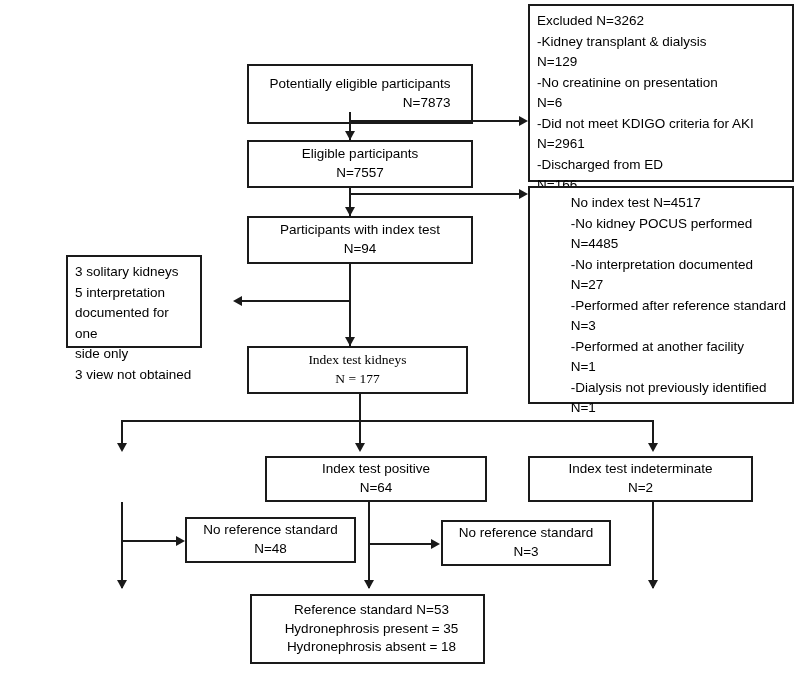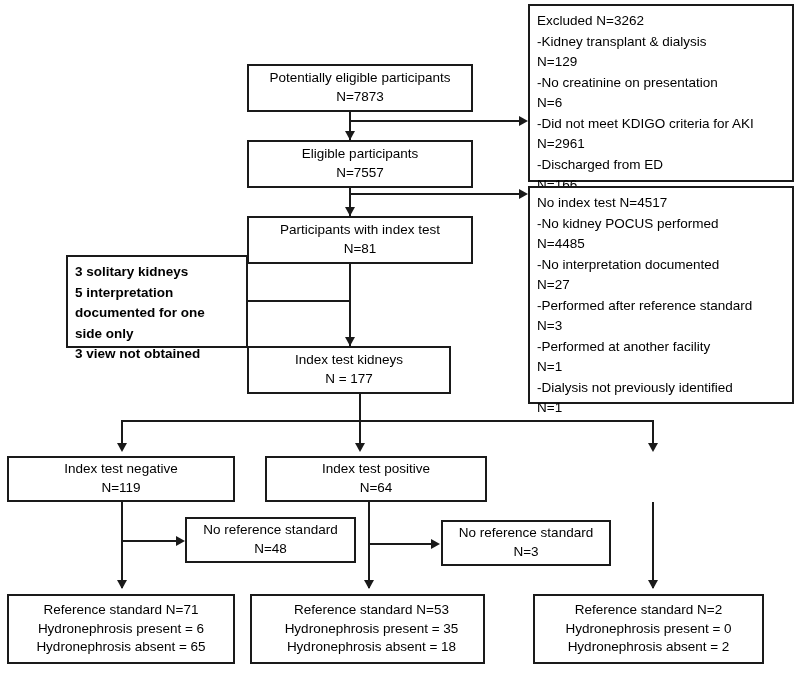--- a/index.html
+++ b/index.html
@@ -77,21 +77,21 @@
     border-top: 5px solid transparent;
     border-bottom: 5px solid transparent;
     border-right: 9px solid #1a1a1a;
   }
 </style>
 </head>
 <body>
 
 <div id="canvas">
 
-  <div class="box center" style="left:247px; top:64px; width:226px; height:48px;">
+  <div class="box center" style="left:247px; top:64px; width:226px; height:60px;text-align:right;">
     <span class="lines">Potentially eligible participants
 N=7873</span>
   </div>
 
   <div class="vline" style="left:349px; top:112px; height:28px;"></div>
   <div class="arrow-down" style="left:345px; top:131px;"></div>
 
   <div class="hline" style="left:349px; top:120px; width:174px;"></div>
   <div class="arrow-right" style="left:519px; top:116px;"></div>
 
@@ -111,80 +111,80 @@
     <span class="lines">Eligible participants
 N=7557</span>
   </div>
 
   <div class="vline" style="left:349px; top:188px; height:28px;"></div>
   <div class="arrow-down" style="left:345px; top:207px;"></div>
 
   <div class="hline" style="left:349px; top:193px; width:174px;"></div>
   <div class="arrow-right" style="left:519px; top:189px;"></div>
 
-  <div class="box leftal" style="left:528px; top:186px; width:266px; height:218px;">
+  <div class="box leftal" style="left:528px; top:186px; width:266px; height:218px;justify-content:flex-end;">
     <span class="lines">No index test  N=4517
 -No kidney POCUS performed
 N=4485
 -No interpretation documented
 N=27
 -Performed after reference standard
 N=3
 -Performed at another facility
 N=1
 -Dialysis not previously identified
 N=1</span>
   </div>
 
   <div class="box center" style="left:247px; top:216px; width:226px; height:48px;">
     <span class="lines">Participants with index test
-N=81</span>
+N=94</span>
   </div>
 
   <div class="vline" style="left:349px; top:264px; height:82px;"></div>
   <div class="arrow-down" style="left:345px; top:337px;"></div>
 
   <div class="hline" style="left:240px; top:300px; width:110px;"></div>
   <div class="arrow-left" style="left:233px; top:296px;"></div>
 
-  <div class="box leftal" style="left:66px; top:255px; width:182px; height:93px;font-weight:bold;">
+  <div class="box leftal" style="left:66px; top:255px; width:136px; height:93px;">
     <span class="lines">3 solitary kidneys
 5 interpretation
 documented for one
 side only
 3 view not obtained</span>
   </div>
 
-  <div class="box center" style="left:247px; top:346px; width:204px; height:48px;">
+  <div class="box center" style="left:247px; top:346px; width:221px; height:48px;font-family:Liberation Serif, serif;">
     <span class="lines">Index test kidneys
 N = 177</span>
   </div>
 
   <div class="vline" style="left:359px; top:394px; height:27px;"></div>
   <div class="hline" style="left:121px; top:420px; width:532px;"></div>
 
   <div class="vline" style="left:121px; top:420px; height:30px;"></div>
   <div class="arrow-down" style="left:117px; top:443px;"></div>
 
   <div class="vline" style="left:359px; top:420px; height:30px;"></div>
   <div class="arrow-down" style="left:355px; top:443px;"></div>
 
   <div class="vline" style="left:652px; top:420px; height:30px;"></div>
   <div class="arrow-down" style="left:648px; top:443px;"></div>
 
-  <div class="box center" style="left:7px; top:456px; width:228px; height:46px;">
-    <span class="lines">Index test negative
-N=119</span>
-  </div>
 
   <div class="box center" style="left:265px; top:456px; width:222px; height:46px;">
     <span class="lines">Index test positive
 N=64</span>
   </div>
 
+  <div class="box center" style="left:528px; top:456px; width:225px; height:46px;">
+    <span class="lines">Index test indeterminate
+N=2</span>
+  </div>
 
   <div class="vline" style="left:121px; top:502px; height:86px;"></div>
   <div class="arrow-down" style="left:117px; top:580px;"></div>
   <div class="hline" style="left:121px; top:540px; width:56px;"></div>
   <div class="arrow-right" style="left:176px; top:536px;"></div>
 
   <div class="box center" style="left:185px; top:517px; width:171px; height:46px;">
     <span class="lines">No reference standard
 N=48</span>
   </div>
@@ -195,31 +195,21 @@
   <div class="arrow-right" style="left:431px; top:539px;"></div>
 
   <div class="box center" style="left:441px; top:520px; width:170px; height:46px;">
     <span class="lines">No reference standard
 N=3</span>
   </div>
 
   <div class="vline" style="left:652px; top:502px; height:86px;"></div>
   <div class="arrow-down" style="left:648px; top:580px;"></div>
 
-  <div class="box center" style="left:7px; top:594px; width:228px; height:70px;">
-    <span class="lines">Reference standard N=71
-Hydronephrosis present = 6
-Hydronephrosis absent = 65</span>
-  </div>
 
   <div class="box center" style="left:250px; top:594px; width:235px; height:70px;padding-left:8px;">
     <span class="lines">Reference standard N=53
 Hydronephrosis present = 35
 Hydronephrosis absent = 18</span>
   </div>
 
-  <div class="box center" style="left:533px; top:594px; width:231px; height:70px;">
-    <span class="lines">Reference standard N=2
-Hydronephrosis present = 0
-Hydronephrosis absent = 2</span>
-  </div>
 
 </div>
 
 </body></html>

